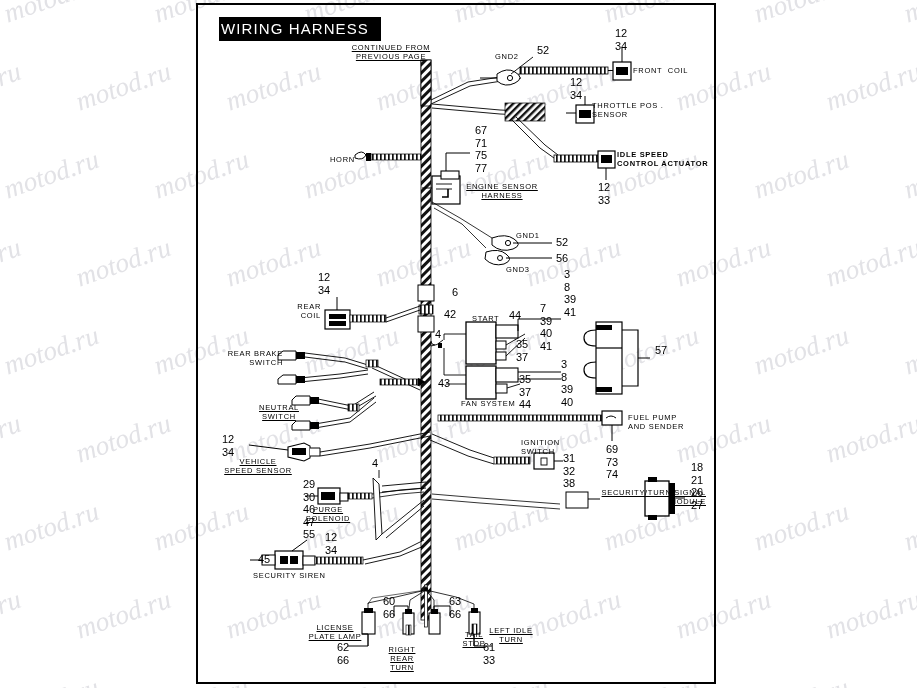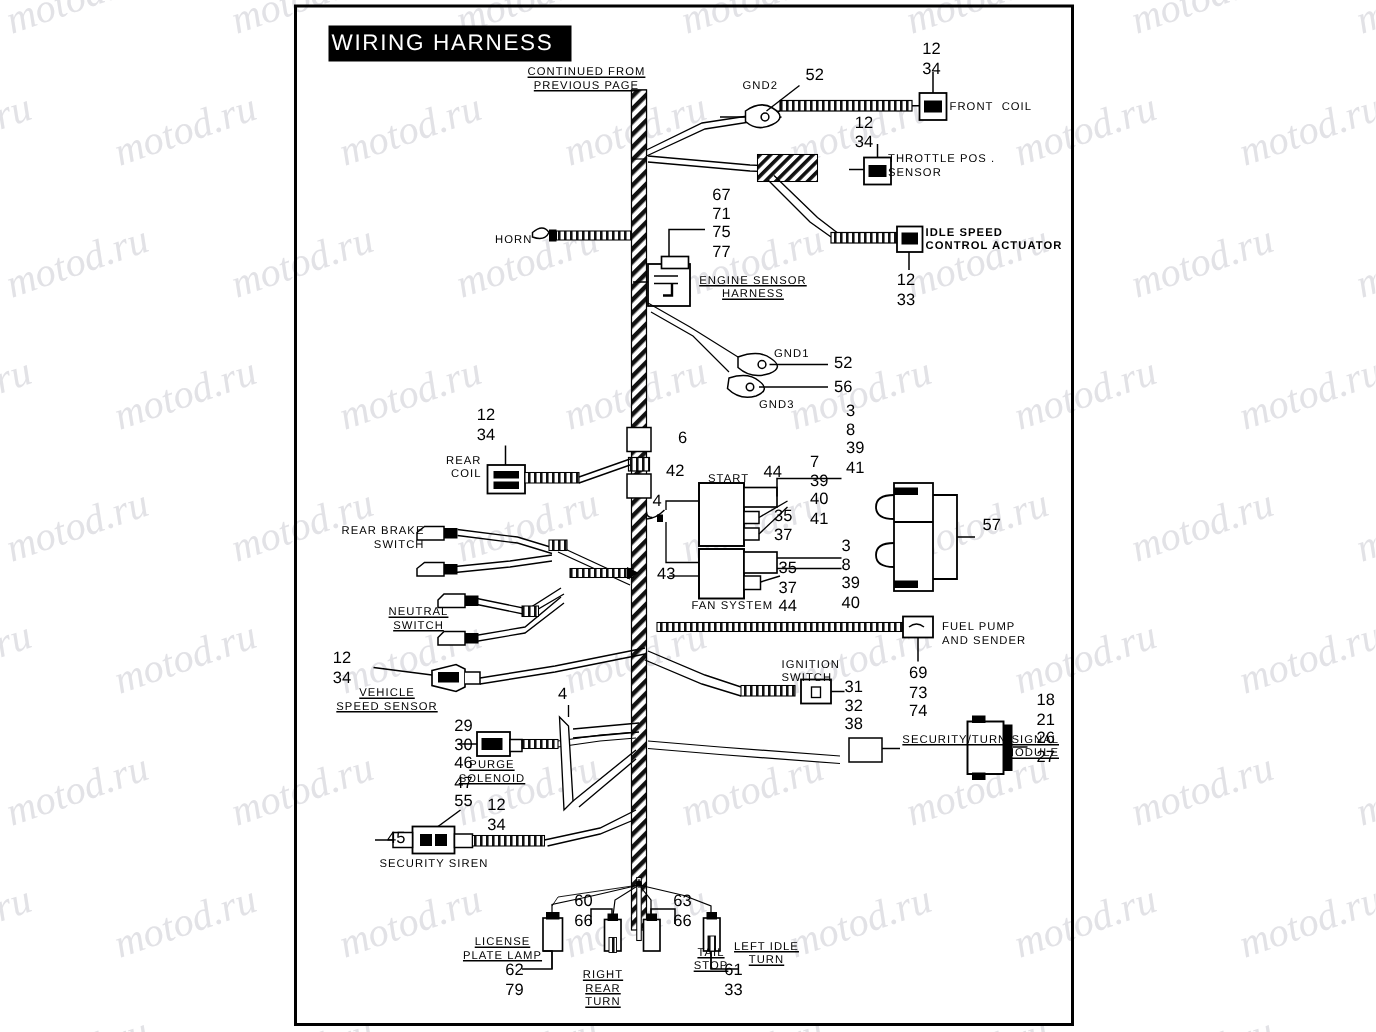--- a/index.html
+++ b/index.html
@@ -532,16 +532,16 @@
 47
 55</div>
   <div class="num c" style="left:322px;top:531px;width:18px;">12
 34</div>
   <div class="num" style="left:258px;top:553px;">45</div>
   <div class="num c" style="left:380px;top:595px;width:18px;">60
 66</div>
   <div class="num c" style="left:446px;top:595px;width:18px;">63
 66</div>
   <div class="num c" style="left:334px;top:641px;width:18px;">62
-79</div>
+66</div>
   <div class="num c" style="left:480px;top:641px;width:18px;">61
 33</div>
 </div>
 
 </body></html>

